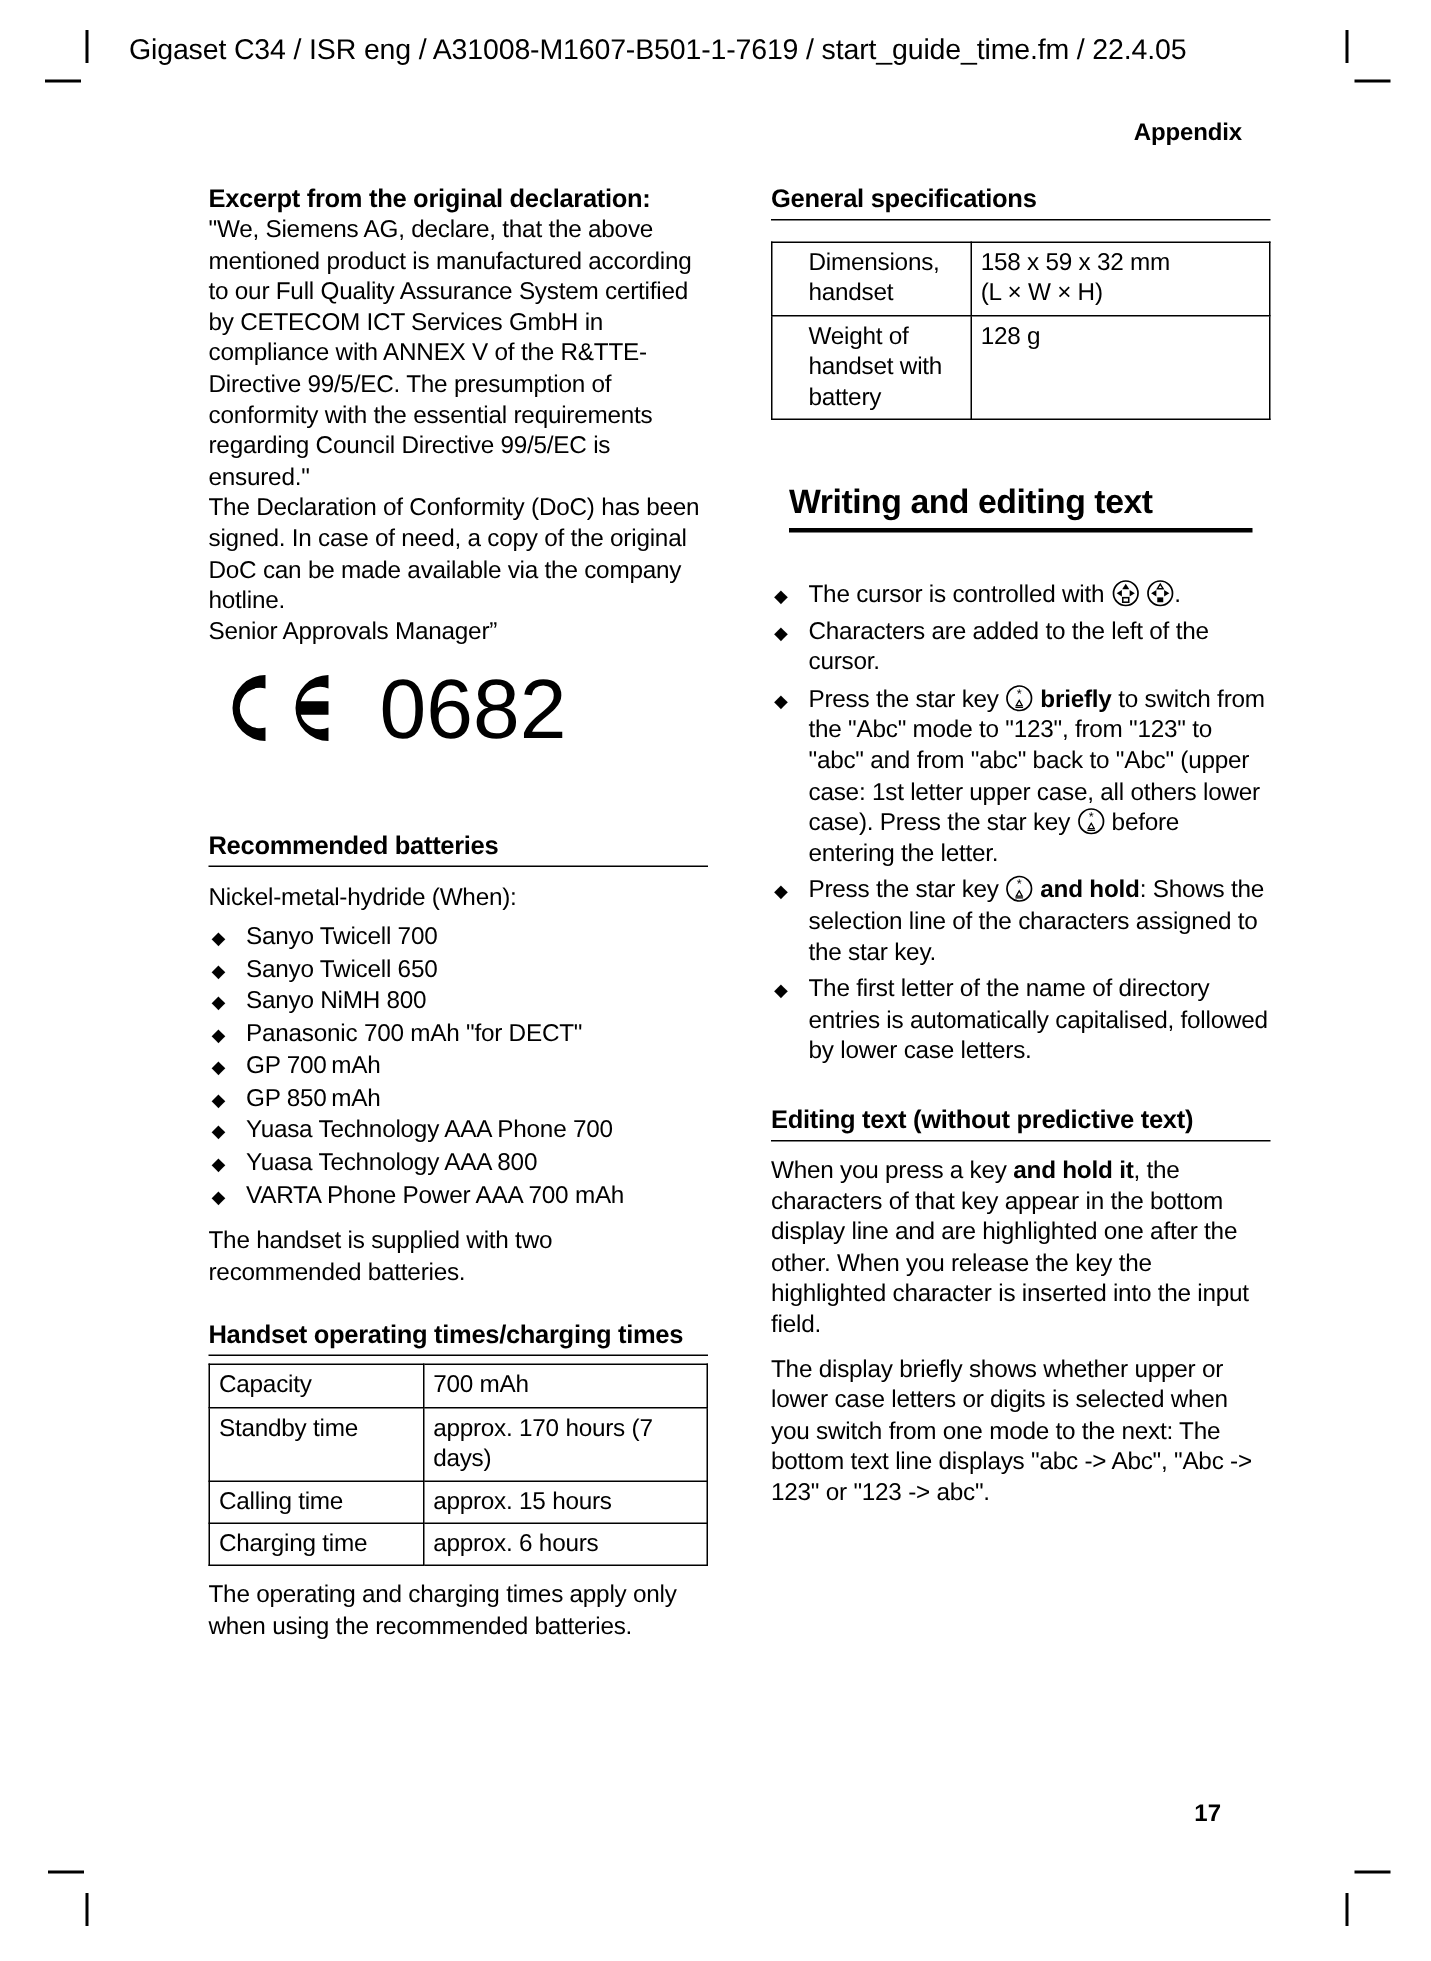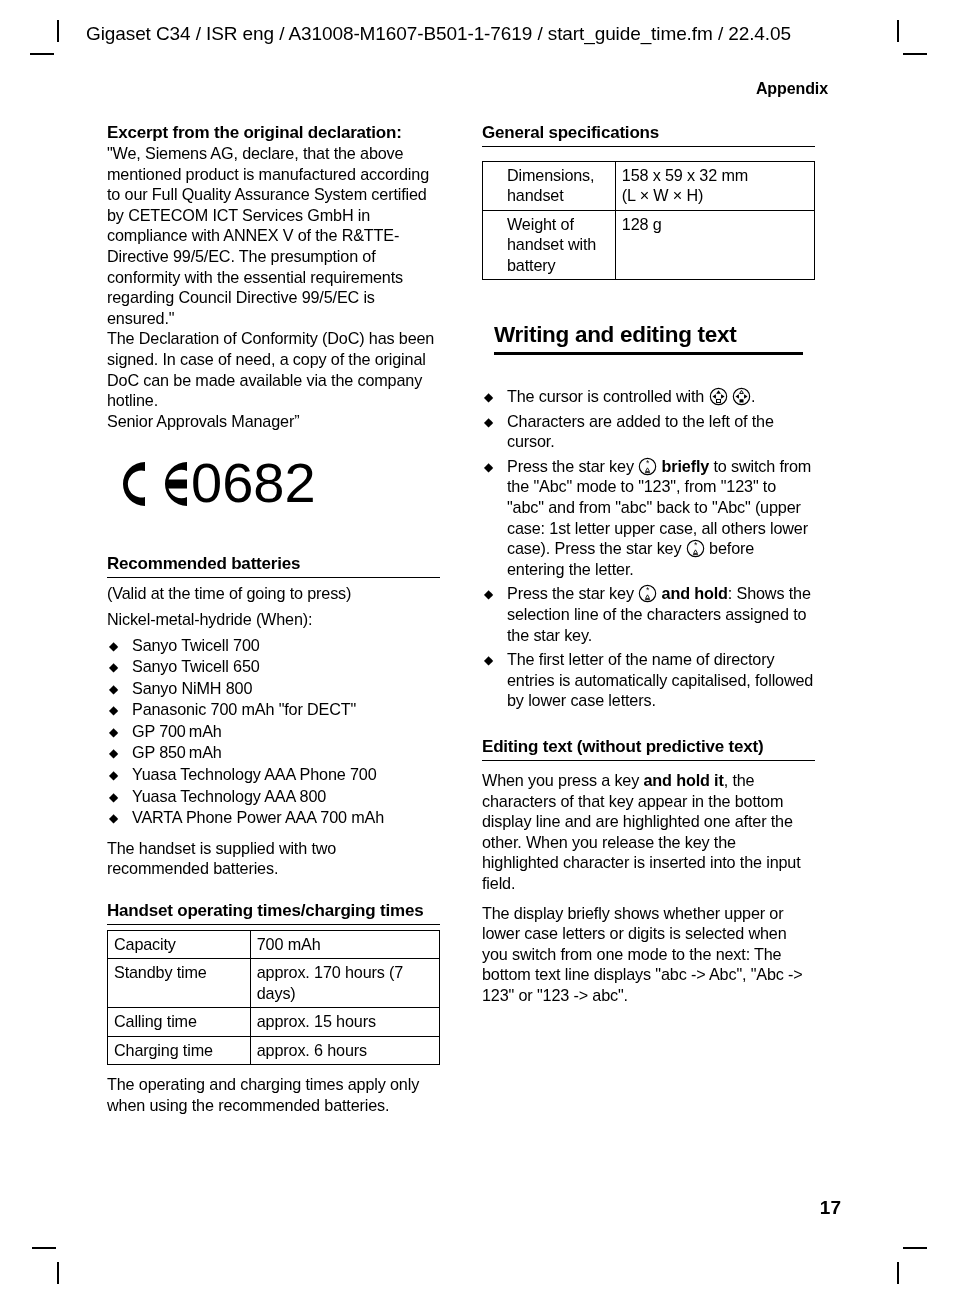--- a/index.html
+++ b/index.html
@@ -41,21 +41,21 @@
     right: 126px;
     font-size: 16px;
     font-weight: bold;
     letter-spacing: -0.1px;
   }
 
   
   .columns {
     position: absolute;
     top: 122px;
-    left: 107px;
+    left: 139px;
     width: 709px;
     display: flex;
     gap: 42px;
   }
   .col { width: 333px; }
 
   
   h1.sec-title {
     font-size: 22.5px;
     font-weight: bold;
@@ -121,21 +121,22 @@
     padding: 3px 6px 4px 6px;
     vertical-align: top;
     line-height: 20.4px;
   }
   table.spec-table td.label-cell { width: 43%; }
   table.gen-table td.label-cell { width: 40%; padding-left: 24px; }
 
   
   .ce-block {
     display: flex;
-    align-items: flex-end;
+    align-items: flex-start;
+    gap: 30px;
     padding-left: 8px;
     height: 66px;
   }
   .ce-logo { display: block; }
   .ce-number {
     font-size: 56px;
     line-height: 56px;
     letter-spacing: 0px;
     font-weight: 400;
   }
@@ -145,22 +146,22 @@
     display: inline-block;
     vertical-align: -4px;
     width: 19px;
     height: 19px;
   }
 
   
   .page-number {
     position: absolute;
     bottom: 88px;
-    right: 113px;
-    font-size: 19px;
+    right: 140px;
+    font-size: 16px;
     font-weight: bold;
   }
 
   b, strong { font-weight: bold; }
 </style>
 </head>
 <body>
 
 <div class="crop-mark cm-v" style="left:57px; top:20px;"></div>
 <div class="crop-mark cm-h" style="left:30px; top:53px;"></div>
@@ -195,21 +196,20 @@
       <span class="ce-number">0682</span>
     </div>
 
     <div class="gap-l"></div>
 
 
     <div class="gap-l"></div>
 
     <h2 class="sub-title">Recommended batteries</h2>
     <div class="gap-xs"></div>
-    <p class="body-text">(Valid at the time of going to press)</p>
     <div class="gap-xs"></div>
     <p class="body-text">Nickel-metal-hydride (When):</p>
     <div class="gap-xs"></div>
 
     <ul class="diamond-list tight">
       <li><span class="bullet-glyph">◆</span><span>Sanyo Twicell 700</span></li>
       <li><span class="bullet-glyph">◆</span><span>Sanyo Twicell 650</span></li>
       <li><span class="bullet-glyph">◆</span><span>Sanyo NiMH 800</span></li>
       <li><span class="bullet-glyph">◆</span><span>Panasonic 700 mAh "for DECT"</span></li>
       <li><span class="bullet-glyph">◆</span><span>GP 700 mAh</span></li>

